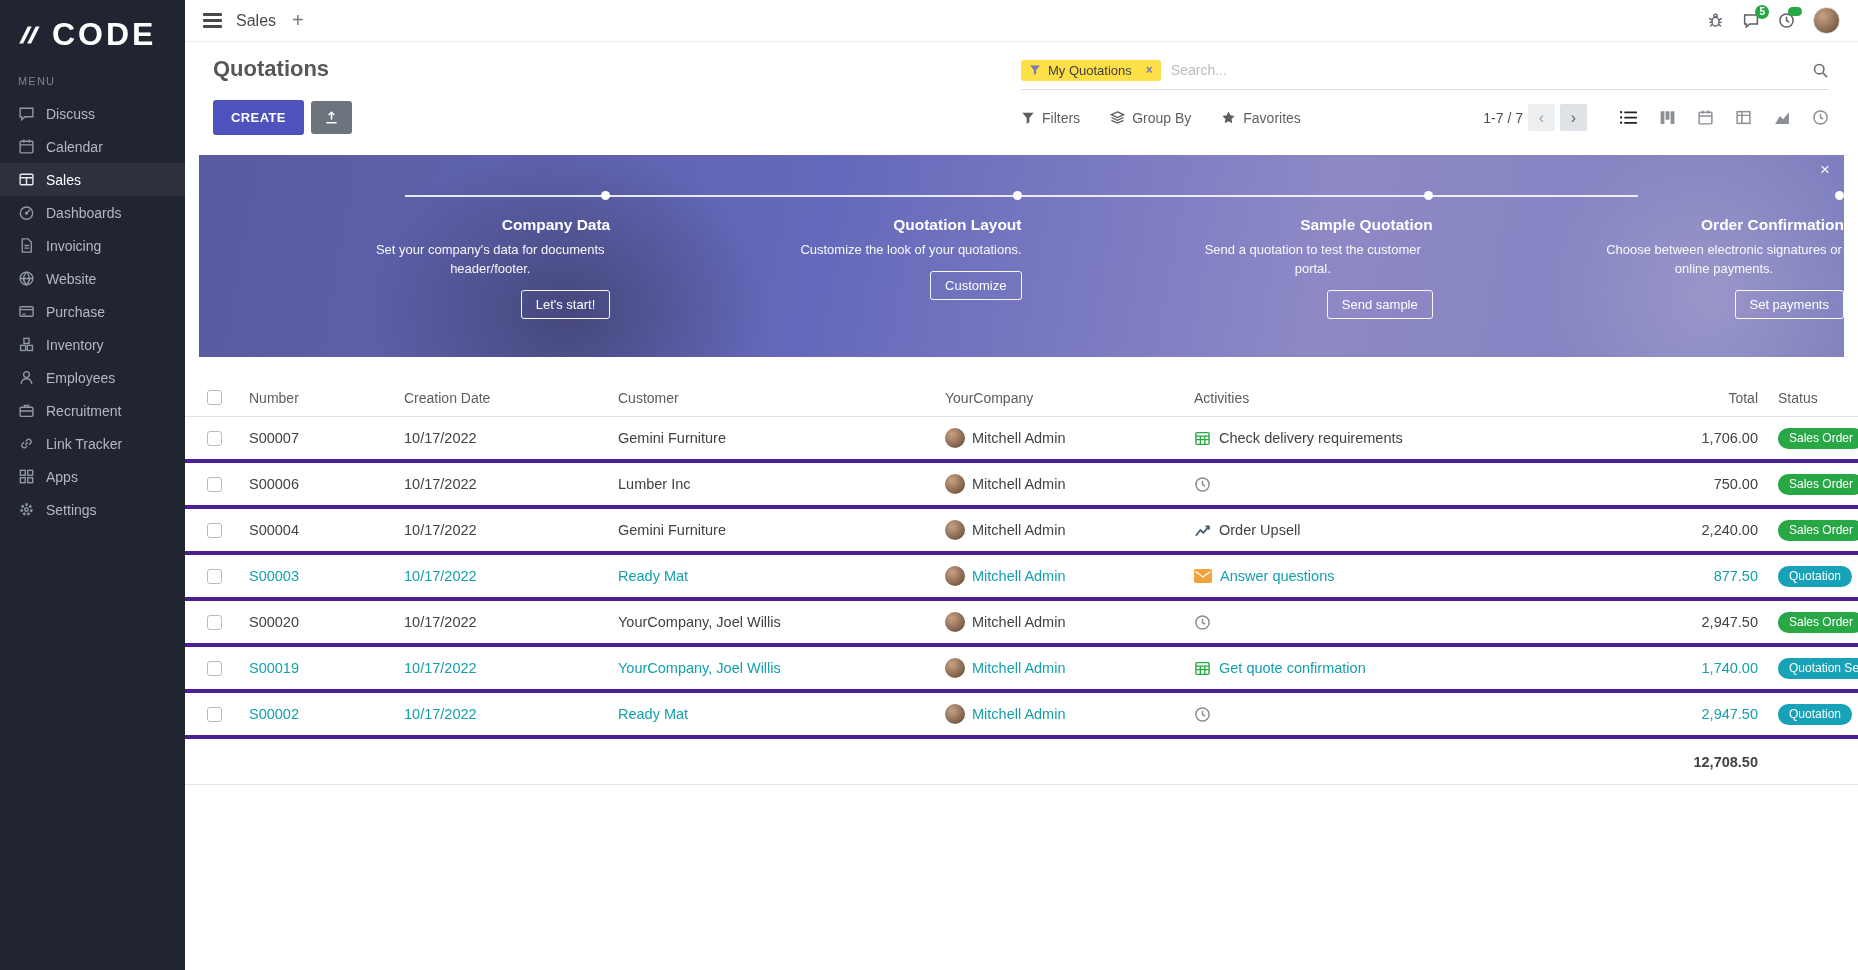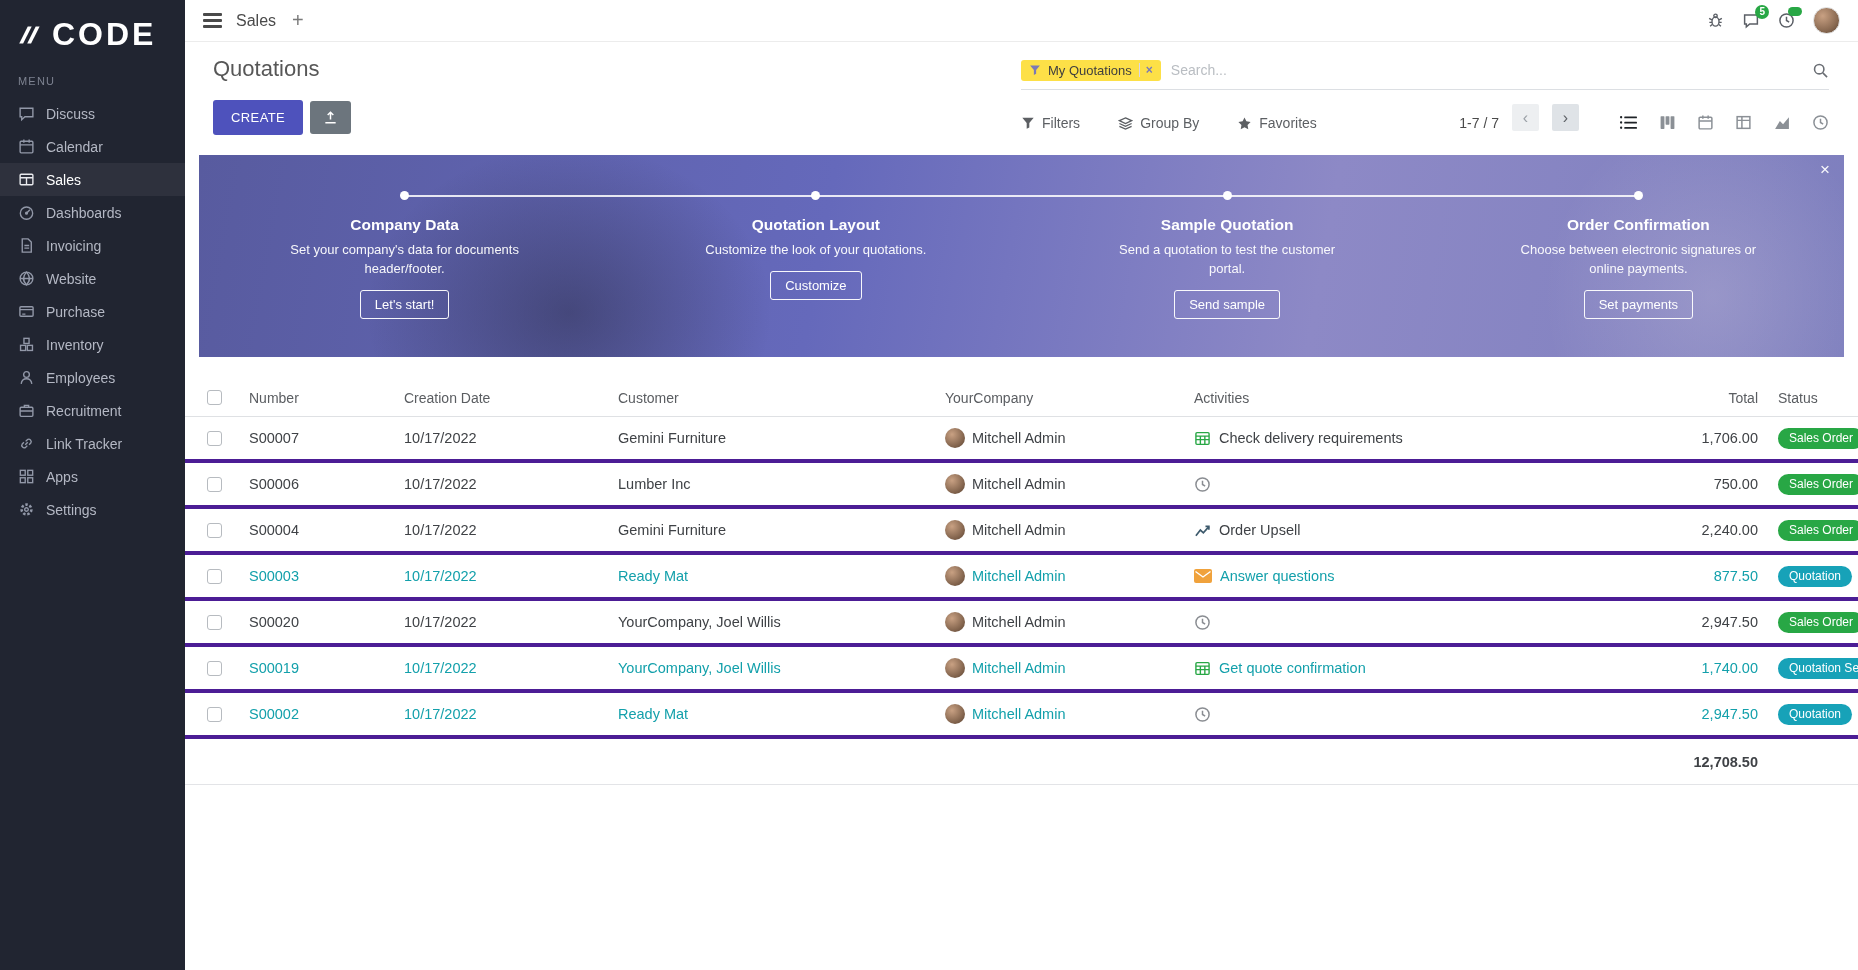--- a/index.html
+++ b/index.html
@@ -33,53 +33,53 @@
   .top-right { margin-left:auto; display:flex; align-items:center; gap:18px; }
   .tico { position:relative; color:#5b5f66; cursor:pointer; }
   .badge { position:absolute; top:-7px; right:-9px; background:#28a745; color:#fff; font-size:10px; line-height:1; padding:2px 4px; border-radius:8px; font-weight:bold; }
   .dot-badge { position:absolute; top:-5px; right:-7px; width:14px; height:9px; background:#28a745; border-radius:5px; }
   .avatar-top { width:27px; height:27px; border-radius:50%; border:1px solid #ddd; cursor:pointer;
     background:radial-gradient(circle at 35% 32%, #c9a183, #8a6a52 62%, #5a4332); }
 
   
   .ctrl { padding:14px 29px 12px 28px; }
   .row1 { display:flex; align-items:flex-start; }
-  h1.title { margin:0; font-size:22px; font-weight:400; color:#575757; }
+  h1.title { margin:0; font-size:22px; font-weight:700; color:#575757; }
   .searchbar { margin-left:auto; width:808px; display:flex; align-items:center; border-bottom:1px solid #dcdfe3; padding-bottom:7px; margin-top:2px; }
   .facet { display:inline-flex; align-items:center; background:#fde047; border-radius:3px; padding:3px 8px; gap:7px; font-size:13px; color:#3f3f3f; cursor:pointer; white-space:nowrap; }
   .facet .ficon { color:#7b79b6; }
   .facet .fx { color:#7b79b6; font-weight:bold; font-size:12px; padding-left:6px; border-left:1px solid #d8d5ec; cursor:pointer; }
   .search-input { flex:1; border:0; outline:0; font-size:14px; color:#555; padding:4px 10px; background:transparent; }
   .search-input::placeholder { color:#b9bdc2; }
   .mag { color:#6a6e74; cursor:pointer; }
 
   .row2 { display:flex; align-items:center; margin-top:10px; }
   .btn-create { background:#4e52bc; color:#fff; border:0; border-radius:3px; font-family:inherit;
-    font-size:13px; font-weight:normal; letter-spacing:.4px; padding:10px 18px; cursor:pointer; }
+    font-size:13px; font-weight:bold; letter-spacing:.4px; padding:10px 18px; cursor:pointer; }
   .btn-export { background:#6c757d; border:0; border-radius:3px; padding:9px 13px; margin-left:7px; cursor:pointer; }
-  .right-tools { width:808px; margin-left:auto; display:flex; align-items:flex-end; color:#5c5f63; font-size:14px;gap:8px; }
+  .right-tools { width:808px; margin-left:auto; display:flex; align-items:center; color:#5c5f63; font-size:14px; }
   .tool { display:flex; align-items:center; gap:7px; cursor:pointer; margin-right:30px; white-space:nowrap; }
   .pager { margin-left:auto; font-size:14px; color:#4a4a4a; cursor:pointer; white-space:nowrap; }
   .pg-btn { width:27px; height:27px; border:0; border-radius:2px; font-size:16px; line-height:1; cursor:pointer; margin-left:5px; font-family:inherit; }
   .pg-prev { background:#edeff1; color:#9aa0a6; }
   .pg-next { background:#dfe3e7; color:#5f6368; }
   .views { display:flex; align-items:center; gap:21px; margin-left:32px; color:#8b9096; }
   .view { cursor:pointer; }
   .view.active { color:#1f2327; }
 
   
   .banner { position:relative; margin:8px 14px 0; height:202px; color:#fff;
     background:
       radial-gradient(290px 240px at 370px 78%, rgba(25,26,38,.38), rgba(25,26,38,0) 70%),
       radial-gradient(240px 260px at 92% 70%, rgba(255,244,240,.18), rgba(0,0,0,0) 70%),
       linear-gradient(100deg, #585b9f, #6569bb 38%, #8d89c6 68%, #7e7fbe); }
   .banner-close { position:absolute; top:5px; right:14px; font-size:17px; color:#fff; cursor:pointer; opacity:.95; }
   .steps { display:flex; padding-top:36px; position:relative; height:100%; }
   .steps::before { content:""; position:absolute; left:12.5%; right:12.5%; top:40px; height:2px; background:rgba(255,255,255,.85); }
-  .step { width:25%; display:flex; flex-direction:column; align-items:center; text-align:center; position:relative; }
+  .step { width:25%; display:flex; flex-direction:column; align-items:flex-end; text-align:center; position:relative; }
   .dot { width:9px; height:9px; border-radius:50%; background:#fff; margin-bottom:16px; position:relative; z-index:1; }
   .step-title { font-size:15.5px; font-weight:bold; margin-bottom:7px; }
   .step-desc { font-size:13px; line-height:1.45; max-width:240px; opacity:.95; }
   .step-btn { margin-top:11px; background:transparent; border:1px solid rgba(255,255,255,.95); color:#fff;
     font-family:inherit; font-size:13px; padding:6px 14px; border-radius:3px; cursor:pointer; }
 
   
   .table { margin-top:22px; }
   .trow { display:grid; grid-template-columns:56px 155px 214px 327px 249px 383px 181px minmax(0,1fr);
     align-items:center; padding-left:8px; border-bottom:4px solid #4c1d95; }

